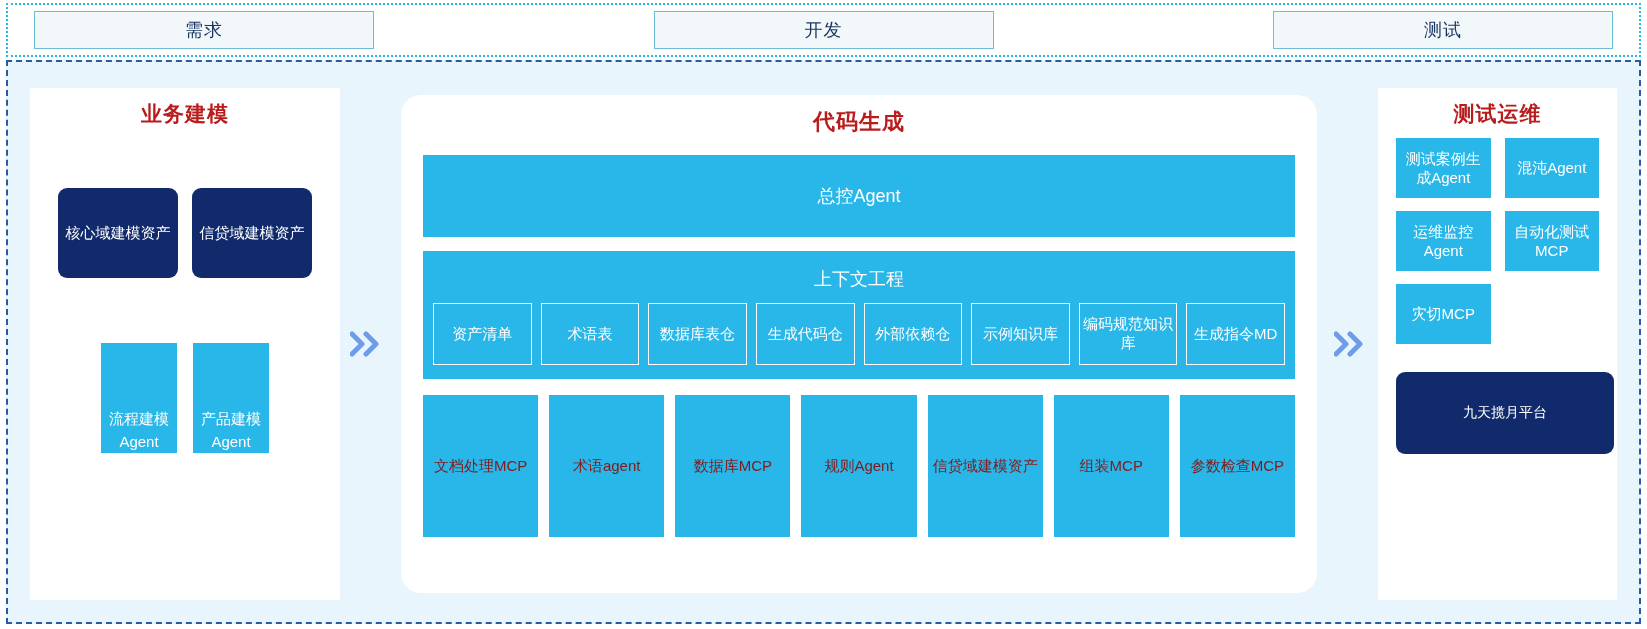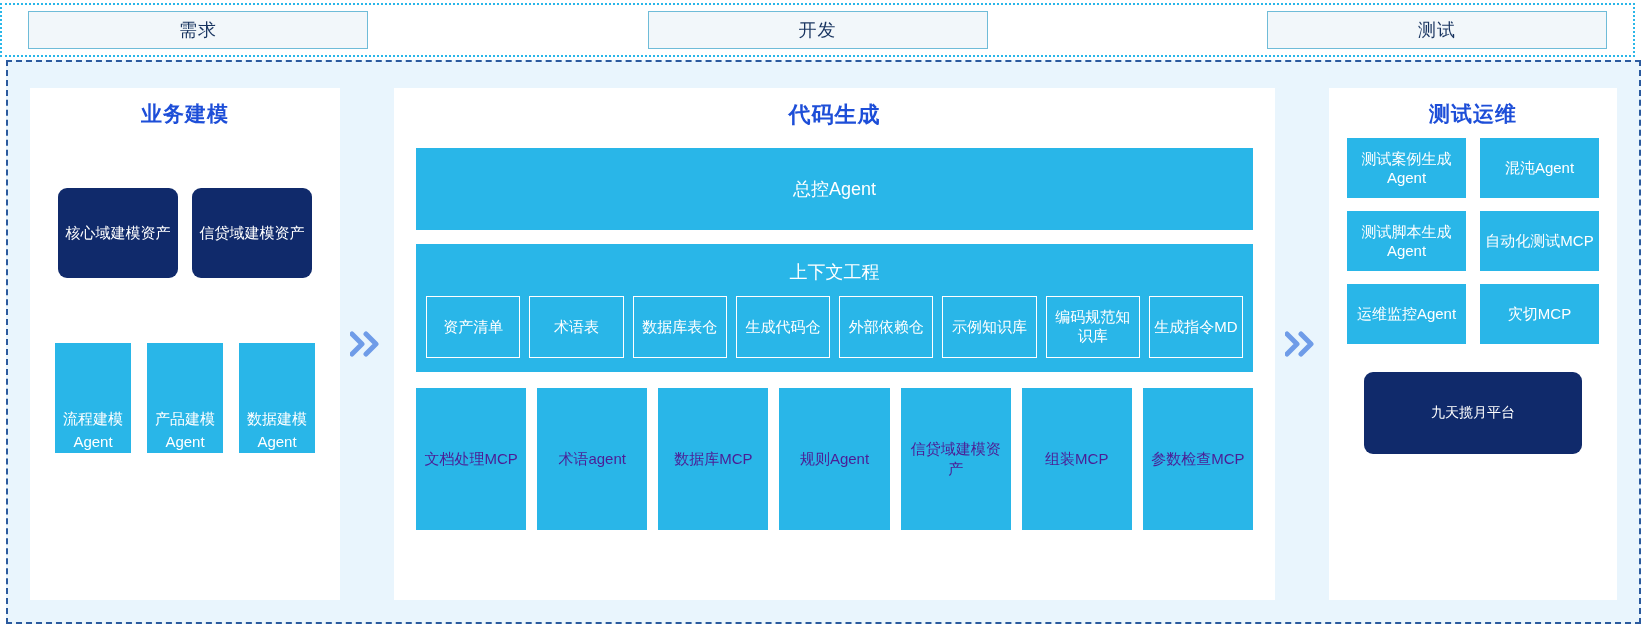--- a/index.html
+++ b/index.html
@@ -7,21 +7,21 @@
     width: 1647px; height: 629px;
     background: #ffffff;
     font-family: "Liberation Sans", "DejaVu Sans", sans-serif;
     overflow: hidden;
   }
   .page { position: relative; width: 1647px; height: 629px; background:#ffffff; }
 
   
   .phase-bar {
     position: absolute;
-    left: 0; top: 3px;
+    left: 6px; top: 3px;
     width: 1635px; height: 54px;
     border: 2px dotted #29b6e8;
     background: #ffffff;
     display: flex;
     align-items: center;
     justify-content: space-between;
     padding: 0 26px;
   }
   .phase-box {
     flex: 0 0 auto;
@@ -50,27 +50,27 @@
   }
 
   .panel {
     background: #ffffff;
     position: relative;
     display: flex;
     flex-direction: column;
     align-items: center;
   }
   .panel-left   { width: 310px; }
-  .panel-center { flex: 1 1 auto; margin: 0; }
-  .panel-right  { width: 288px; }
+  .panel-center { flex: 1 1 auto; margin: 7px; border-radius: 20px; }
+  .panel-right  { width: 239px; }
 
   .panel-title {
     font-size: 21px;
     font-weight: bold;
-    color: #1d4ed8;
+    color: #b91c1c;
     text-align: center;
     padding-top: 12px;
     letter-spacing: 1px;
   }
   .panel-center .panel-title { font-size: 22px; }
 
   .arrow {
     width: 54px;
     display: flex;
     align-items: center;
@@ -172,21 +172,21 @@
   .mcp-row {
     display: flex;
     gap: 11px;
     margin-top: 16px;
     justify-content: space-between;
   }
   .mcp-box {
     flex: 1 1 0;
     height: 142px;
     background: #29b6e8;
-    color: #4c1d95;
+    color: #7f1d1d;
     font-size: 15px;
     line-height: 1.35;
     display: flex;
     align-items: center;
     justify-content: center;
     text-align: center;
     padding: 5px;
   }
 
   
@@ -253,23 +253,20 @@
             <span>信贷域建模资产</span>
           </div>
         </div>
         <div class="agent-row">
           <div class="agent-card">
             <span>流程建模Agent</span>
           </div>
           <div class="agent-card">
             <span>产品建模Agent</span>
           </div>
-          <div class="agent-card">
-            <span>数据建模Agent</span>
-          </div>
         </div>
       </div>
     </div>
 
     <div class="arrow">
       <svg width="34" height="26" viewBox="0 0 34 26" aria-hidden="true">
         <path d="M2 3 L12 13 L2 23" fill="none" stroke="#6f9ce8" stroke-width="5" stroke-linecap="round" stroke-linejoin="round"></path>
         <path d="M16 3 L26 13 L16 23" fill="none" stroke="#6f9ce8" stroke-width="5" stroke-linecap="round" stroke-linejoin="round"></path>
       </svg>
     </div>
@@ -350,27 +347,24 @@
       <div class="panel-title">测试运维</div>
       <div class="right-body">
         <div class="right-grid">
           <div class="right-card">
             <span>测试案例生成Agent</span>
           </div>
           <div class="right-card">
             <span>混沌Agent</span>
           </div>
           <div class="right-card">
-            <span>测试脚本生成Agent</span>
+            <span>运维监控Agent</span>
           </div>
           <div class="right-card">
             <span>自动化测试MCP</span>
-          </div>
-          <div class="right-card">
-            <span>运维监控Agent</span>
           </div>
           <div class="right-card">
             <span>灾切MCP</span>
           </div>
         </div>
         <div class="platform-card">
           <span>九天揽月平台</span>
         </div>
       </div>
     </div>

